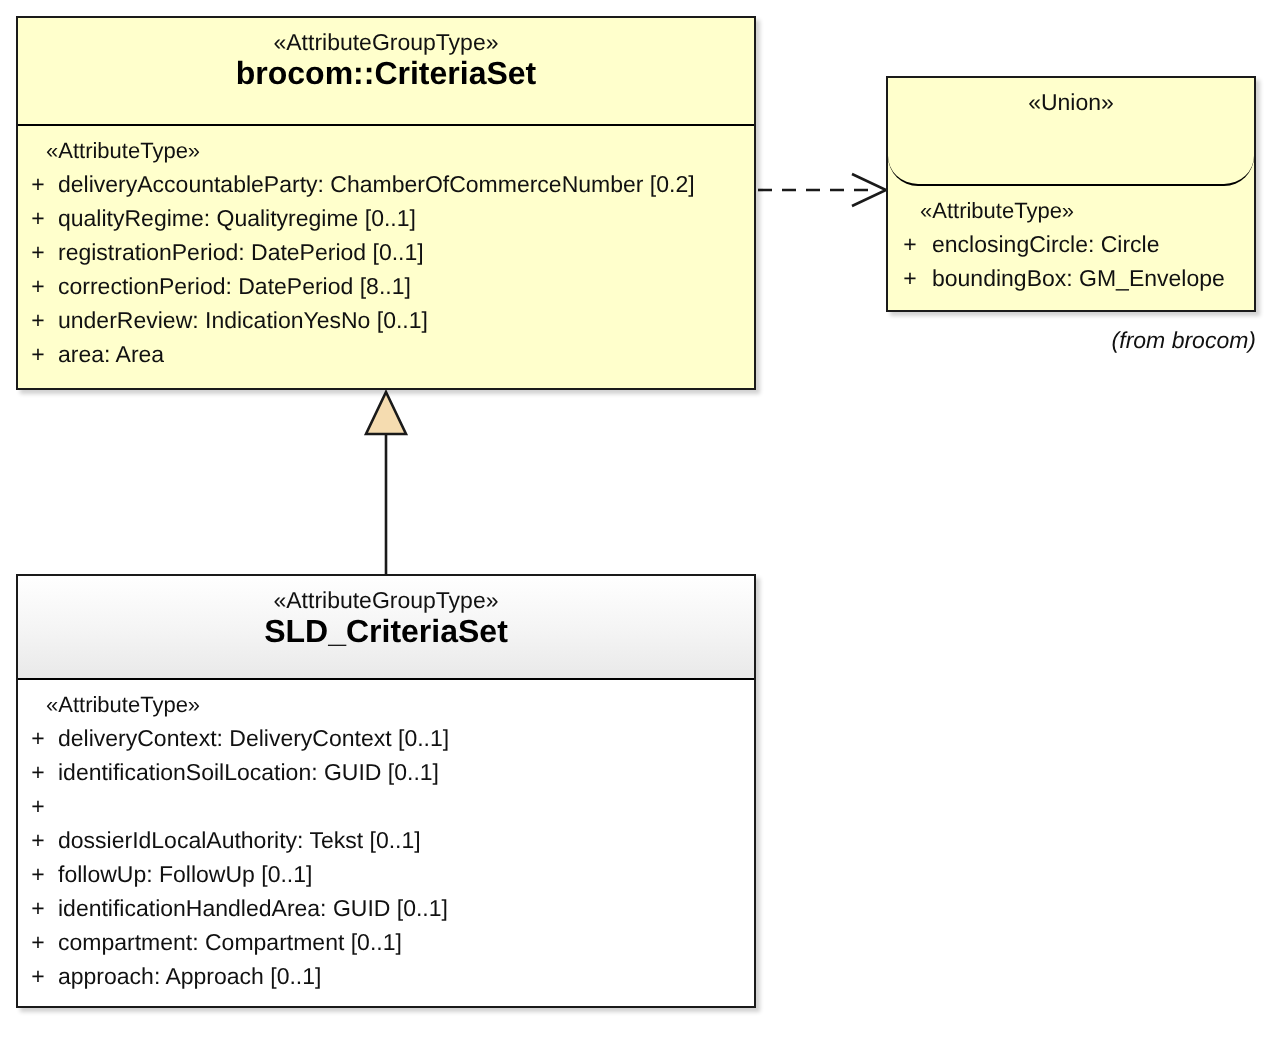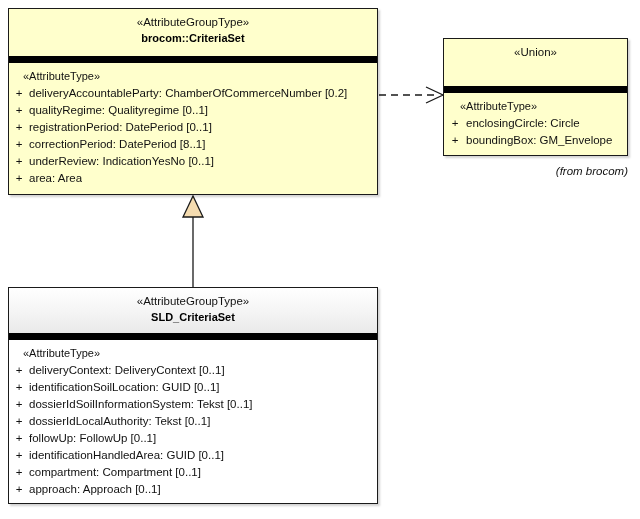--- a/index.html
+++ b/index.html
@@ -33,37 +33,37 @@
     background: #ffffcc;
   }
   .uml-class.fill-white {
     background: #ffffff;
   }
 
   .class-header {
     box-sizing: border-box;
     text-align: center;
     padding: 6px 4px 7px 4px;
-    border-bottom: 7px solid #000000;
+    border-bottom: 1px solid #000000;
   }
   .fill-yellow .class-header {
     background: #ffffcc;
   }
   .fill-white .class-header {
     background: linear-gradient(to bottom, #ffffff 0%, #f4f4f4 55%, #e9e9e9 100%);
   }
 
   .stereotype-line {
     font-size: 11.5px;
     color: #111111;
     line-height: 15px;
     white-space: nowrap;
   }
   .class-name-line {
-    font-size: 11px;
+    font-size: 16px;
     font-weight: bold;
     color: #000000;
     line-height: 16px;
     white-space: nowrap;
   }
 
   .class-body {
     padding: 5px 0 6px 0;
   }
 
@@ -103,21 +103,21 @@
     height: 187px;
   }
   #class-criteriaset .class-header { height: 54px; }
 
   #class-area {
     left: 443px;
     top: 38px;
     width: 185px;
     height: 118px;
   }
-  #class-area .class-header { height: 54px; }
+  #class-area .class-header { height: 54px; border-radius: 15px; }
   #class-area .group-stereotype { padding-left: 16px; }
   #class-area .attr-vis { width: 22px; flex: 0 0 22px; }
 
   #class-sld-criteriaset {
     left: 8px;
     top: 287px;
     width: 370px;
     height: 217px;
   }
   #class-sld-criteriaset .class-header { height: 52px; }
@@ -228,21 +228,20 @@
       <div class="attr-row">
         <span class="attr-vis">+</span>
         <span class="attr-text">deliveryContext: DeliveryContext [0..1]</span>
       </div>
       <div class="attr-row">
         <span class="attr-vis">+</span>
         <span class="attr-text">identificationSoilLocation: GUID [0..1]</span>
       </div>
       <div class="attr-row">
         <span class="attr-vis">+</span>
-        <span class="attr-text">dossierIdSoilInformationSystem: Tekst [0..1]</span>
       </div>
       <div class="attr-row">
         <span class="attr-vis">+</span>
         <span class="attr-text">dossierIdLocalAuthority: Tekst [0..1]</span>
       </div>
       <div class="attr-row">
         <span class="attr-vis">+</span>
         <span class="attr-text">followUp: FollowUp [0..1]</span>
       </div>
       <div class="attr-row">

